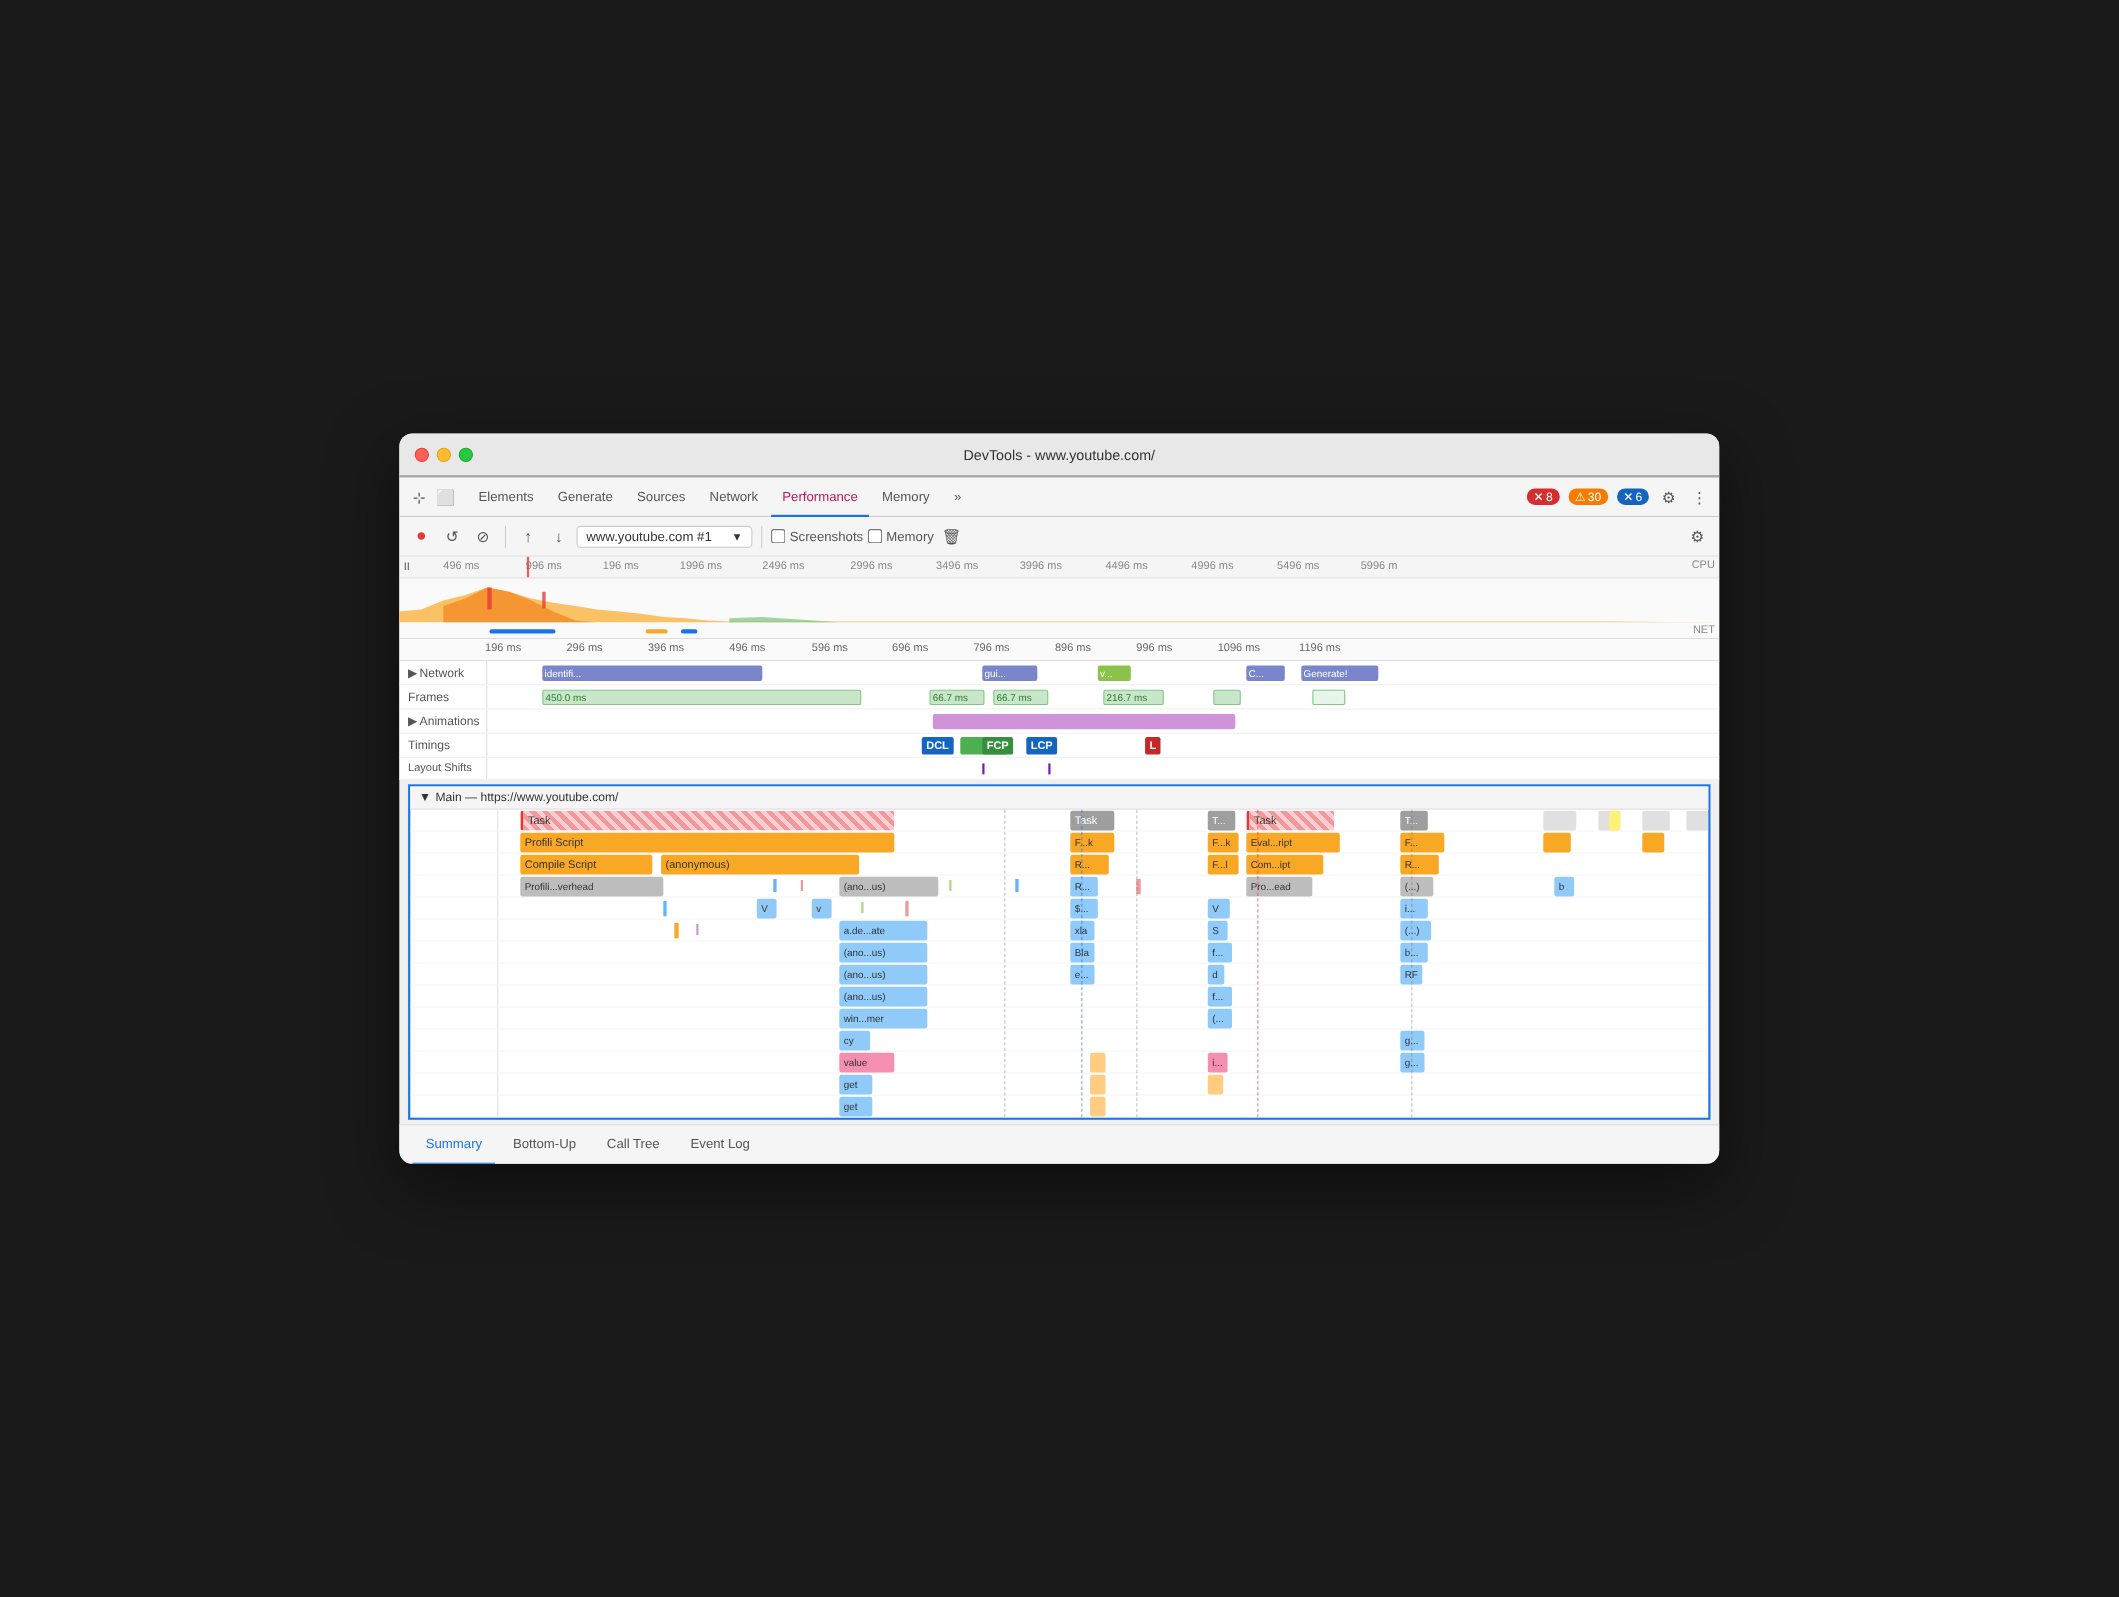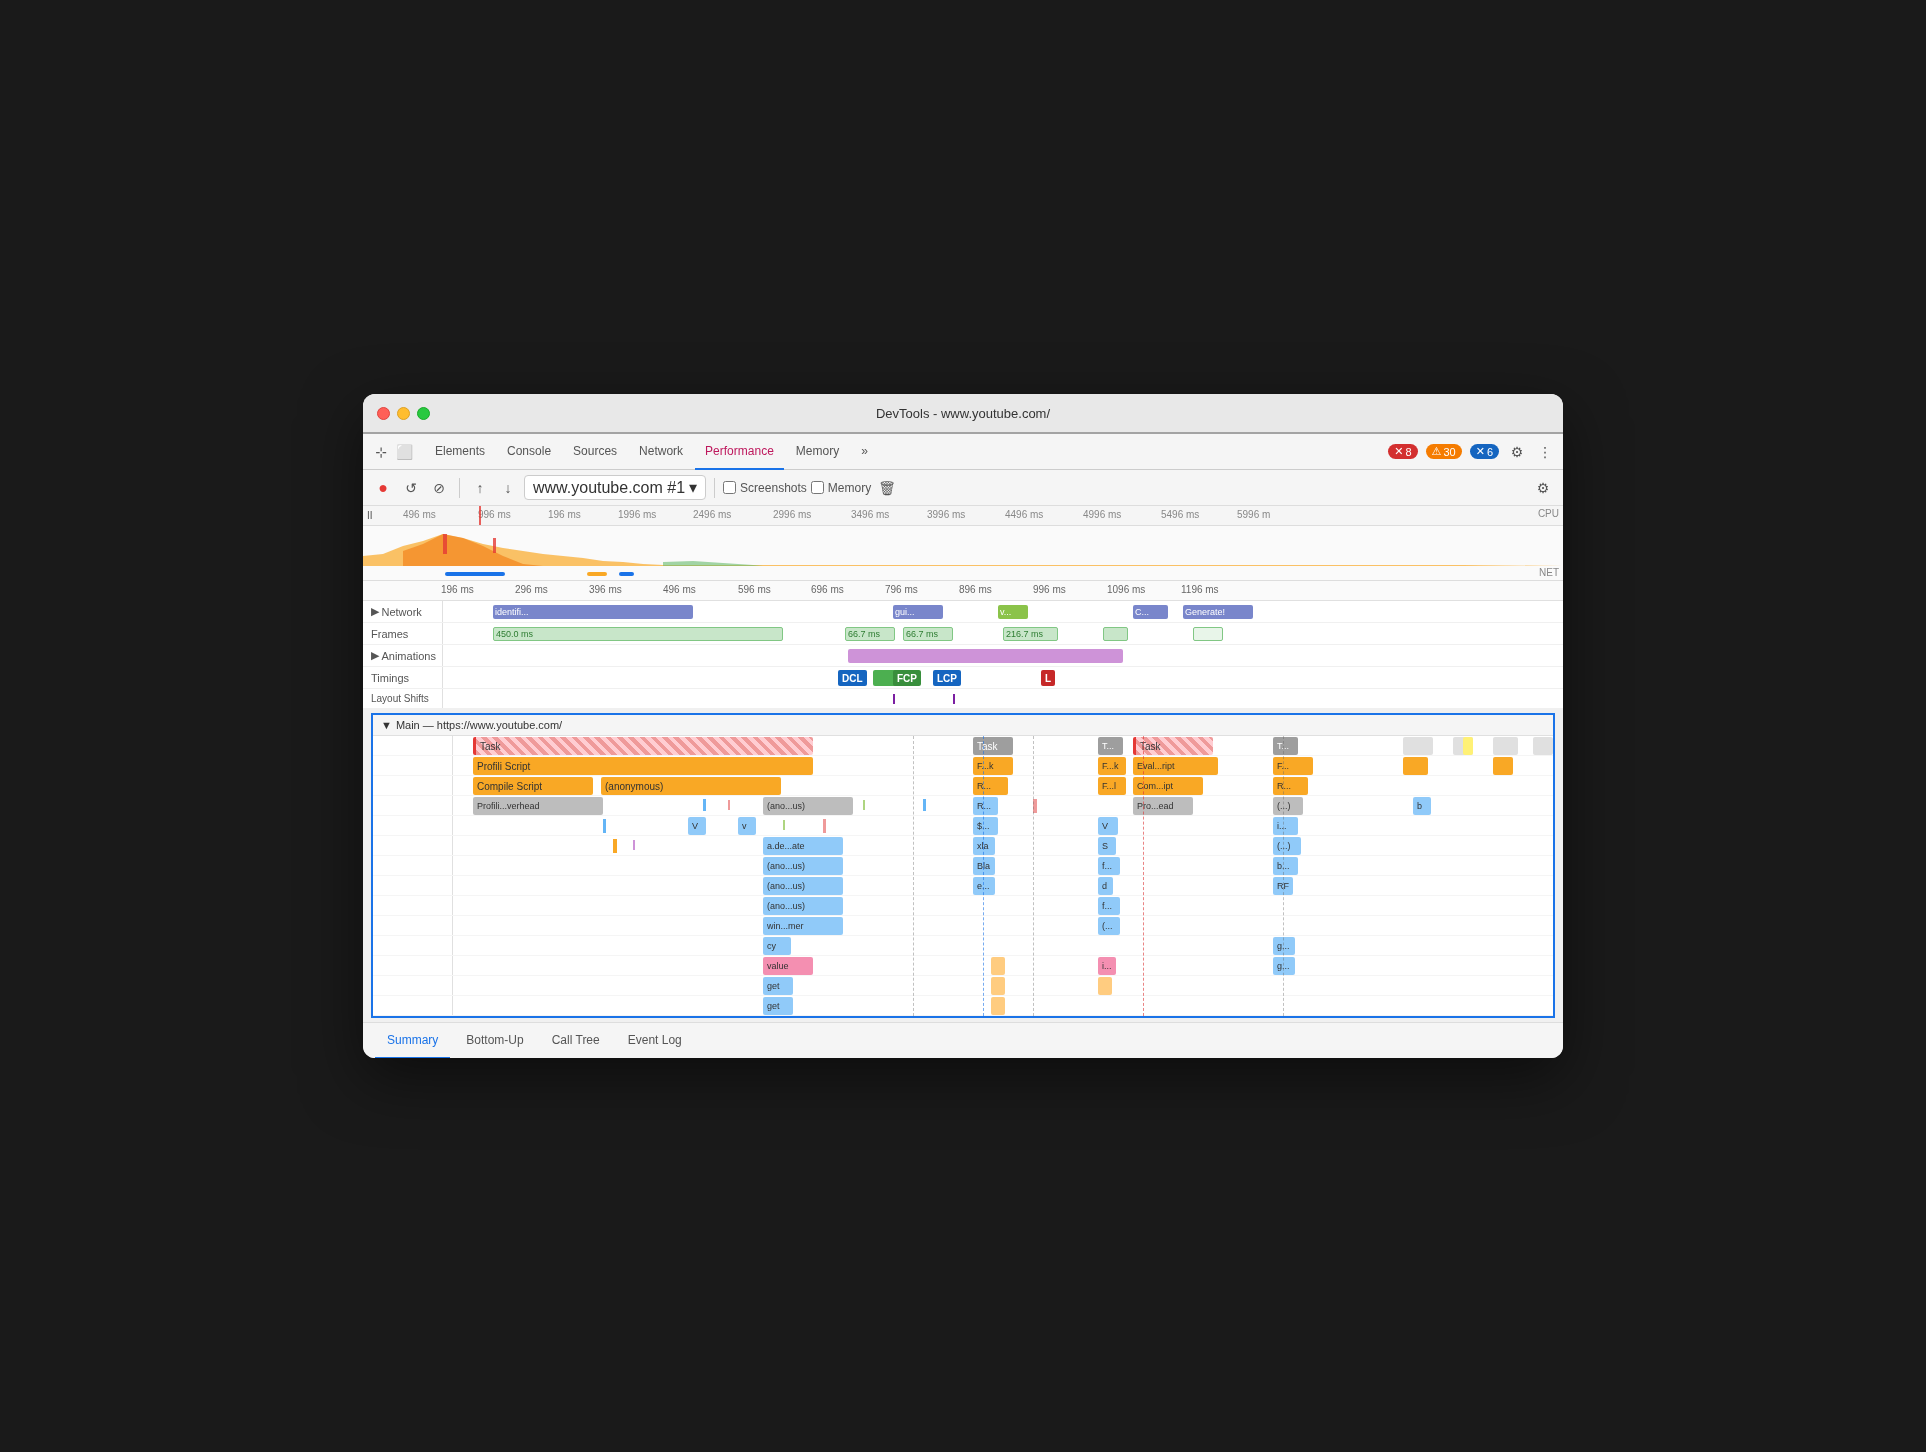--- a/index.html
+++ b/index.html
@@ -150,25 +150,25 @@
       width: 1px;
       height: 20px;
       background: #ccc;
       margin: 0 4px;
     }
     .url-dropdown {
       background: white;
       border: 1px solid #ccc;
       border-radius: 4px;
       padding: 2px 8px;
-      font-size: 16px;
+      font-size: 12px;
       color: #333;
       display: flex;
       align-items: center;
-      gap: 4px;
+      gap: 20px;
       cursor: pointer;
       min-width: 160px;
     }
     .checkbox-label {
       display: flex;
       align-items: center;
       gap: 4px;
       font-size: 12px;
       color: #555;
       cursor: pointer;
@@ -426,21 +426,21 @@
     </div>
     <span class="title-text">DevTools - www.youtube.com/</span>
   </div>
 
   <div class="tab-bar">
     <div class="tab-bar-icons">
       <div class="tab-icon" title="Inspector">⊹</div>
       <div class="tab-icon" title="Device">⬜</div>
     </div>
     <div class="tab-item">Elements</div>
-    <div class="tab-item">Console</div>
+    <div class="tab-item">Generate</div>
     <div class="tab-item">Sources</div>
     <div class="tab-item">Network</div>
     <div class="tab-item active">Performance</div>
     <div class="tab-item">Memory</div>
     <div class="tab-item">»</div>
     <div class="tab-spacer"></div>
     <div class="tab-bar-right">
       <div class="badge-red">
         <span>✕</span>
         <span>8</span>

